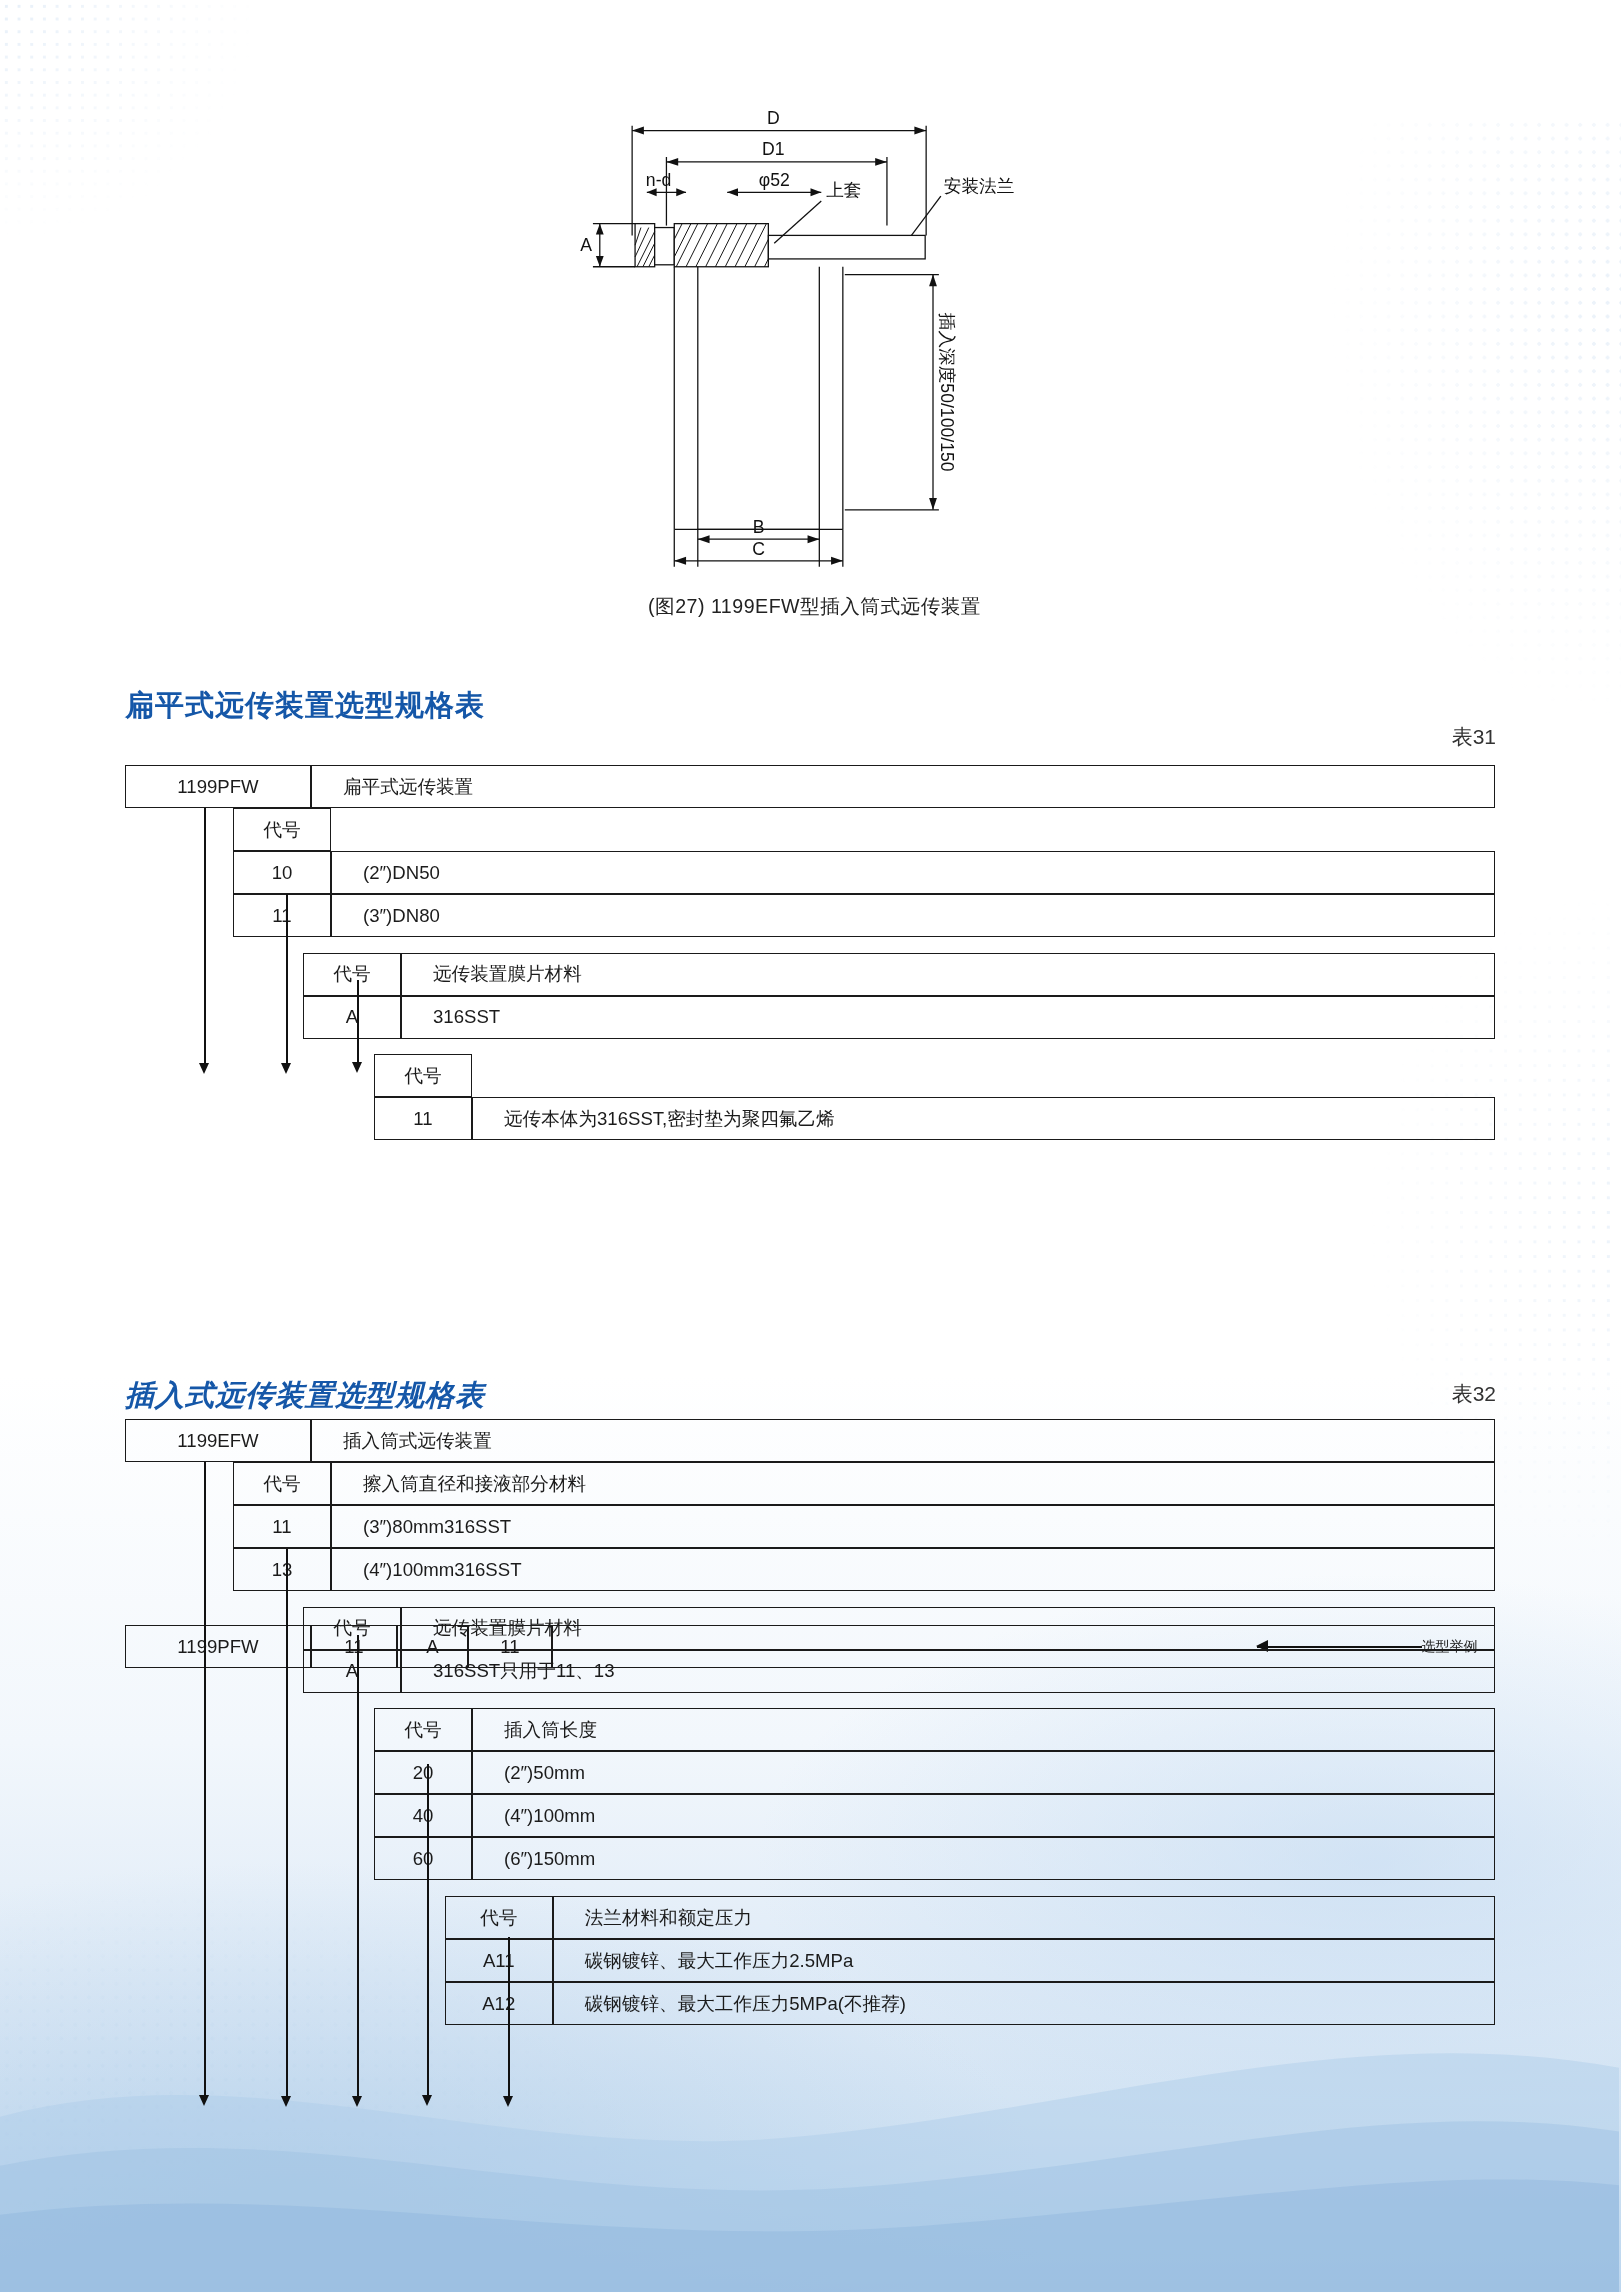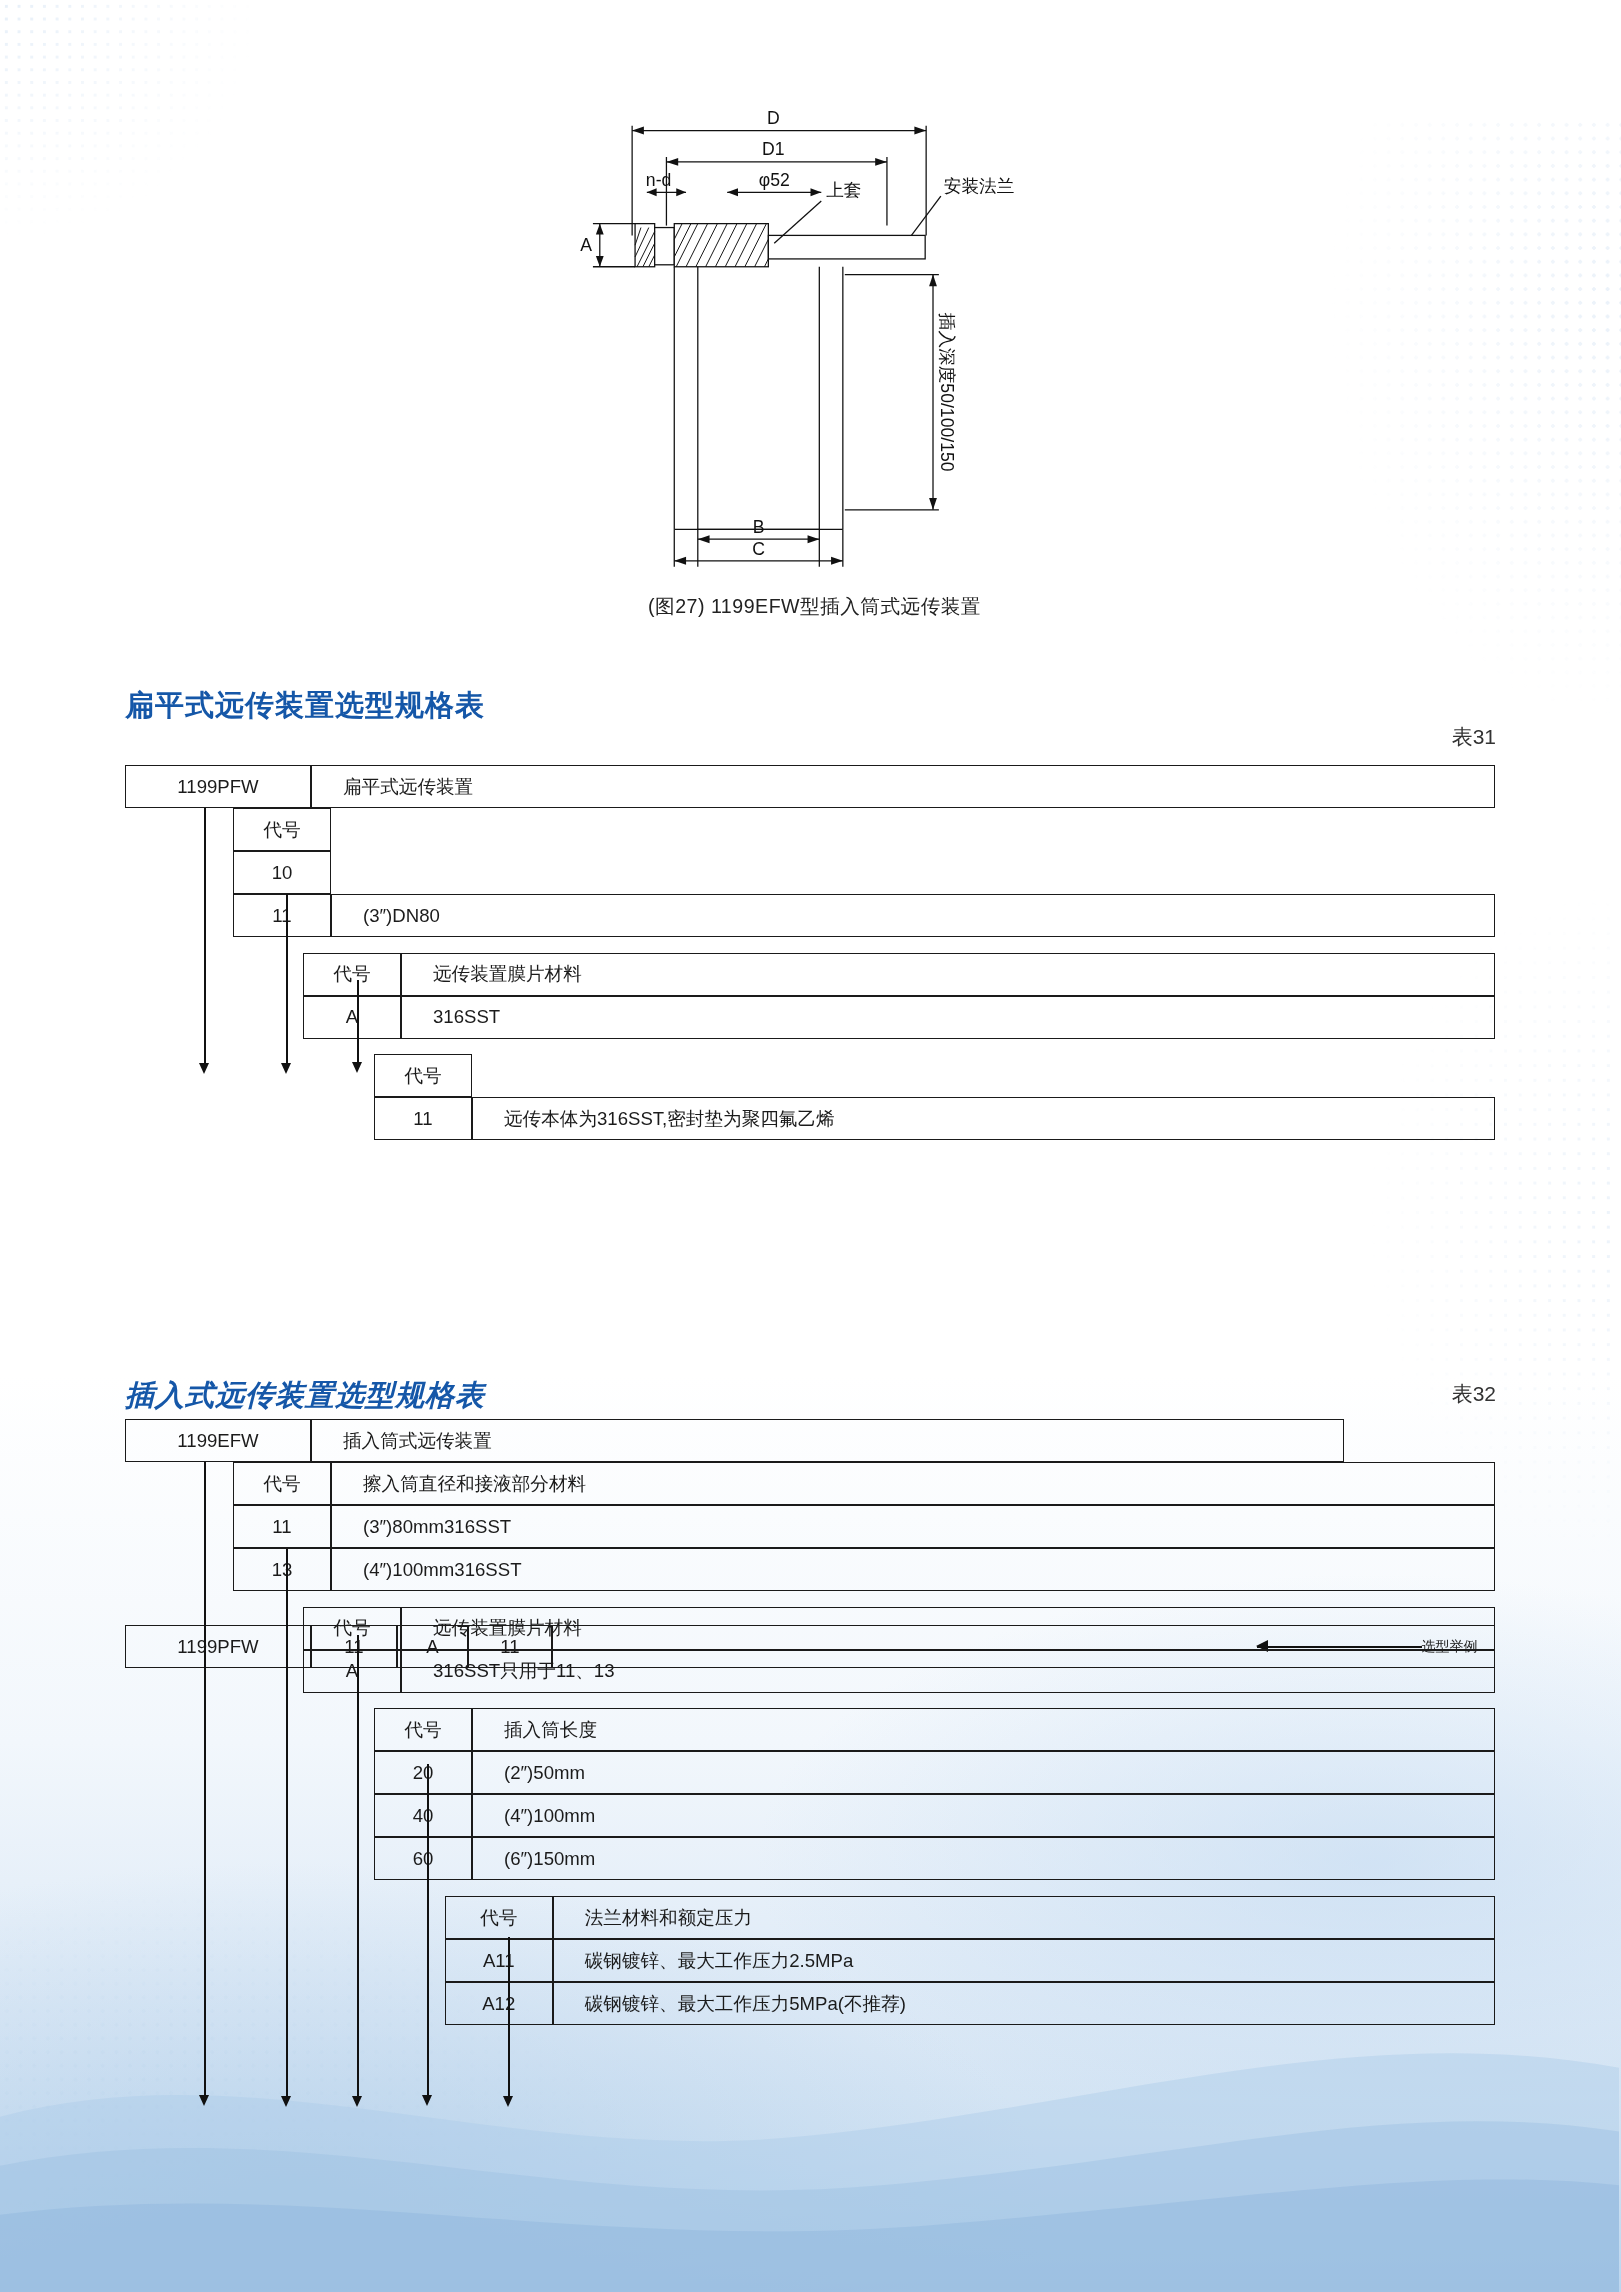--- a/index.html
+++ b/index.html
@@ -222,20 +222,21 @@
       <div class="cell lbl" style="width:1184px;">扁平式远传装置</div>
     </div>
 
     <div class="row">
       <div class="cell pad" style="width:108px;"></div>
       <div class="cell code" style="width:98px;">代号</div>
     </div>
     <div class="row">
       <div class="cell pad" style="width:108px;"></div>
       <div class="cell code" style="width:98px;">10</div>
+      <div class="cell lbl" style="width:1164px;">(2″)DN50</div>
     </div>
     <div class="row">
       <div class="cell pad" style="width:108px;"></div>
       <div class="cell code" style="width:98px;">11</div>
       <div class="cell lbl" style="width:1164px;">(3″)DN80</div>
     </div>
 
     <div class="spacer-row"></div>
 
     <div class="row">
@@ -278,21 +279,21 @@
     <div class="ex-note">选型举例</div>
   </div>
 
   <div class="sec-head" style="top:1376px;left:125px;font-style:italic;">插入式远传装置选型规格表</div>
   <div class="tbl-no" style="top:1380px;right:125px;">表32</div>
 
   <div class="spec" style="top:1419px;">
 
     <div class="row">
       <div class="cell code" style="width:186px;">1199EFW</div>
-      <div class="cell lbl" style="width:1033px;">插入筒式远传装置</div>
+      <div class="cell lbl" style="width:1184px;">插入筒式远传装置</div>
     </div>
 
     <div class="row">
       <div class="cell pad" style="width:108px;"></div>
       <div class="cell code" style="width:98px;">代号</div>
       <div class="cell lbl" style="width:1164px;">擦入筒直径和接液部分材料</div>
     </div>
     <div class="row">
       <div class="cell pad" style="width:108px;"></div>
       <div class="cell code" style="width:98px;">11</div>

